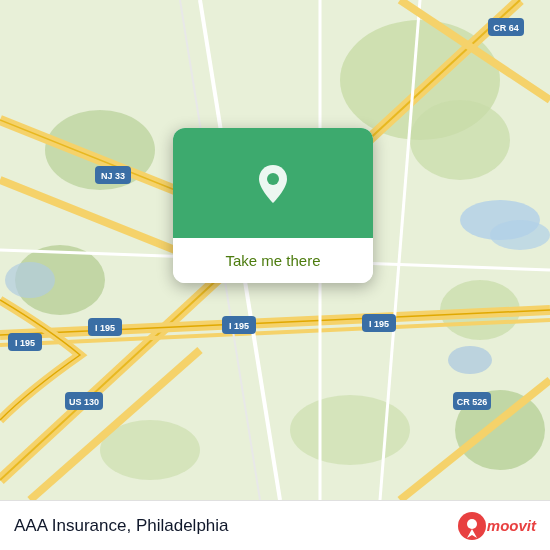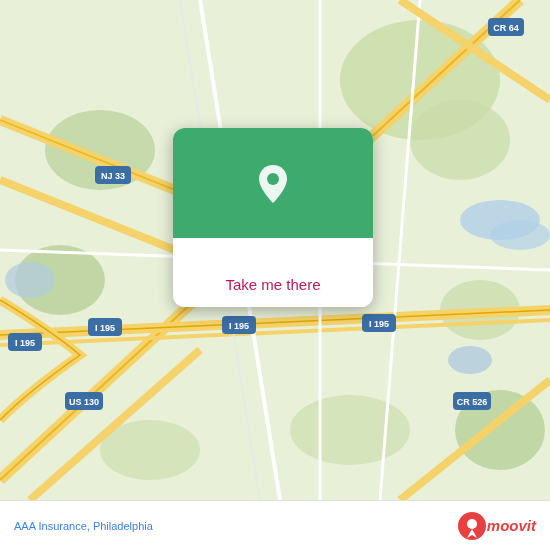--- a/index.html
+++ b/index.html
@@ -56,43 +56,42 @@
     }
 
     #popup-button {
       width: 100%;
       padding: 14px 0;
       background: white;
       border: none;
       cursor: pointer;
       font-size: 15px;
       font-weight: 500;
-      color: #be185d;
+      color: #4d7c0f;
       text-align: center;
       display: flex;
       align-items: center;
       justify-content: center;
-      margin-top: 24px;
     }
 
     
     #footer-bar {
       width: 550px;
       height: 50px;
       background: white;
       display: flex;
       align-items: center;
       justify-content: space-between;
       padding: 0 14px;
       border-top: 1px solid #e0e0e0;
     }
 
     #footer-location {
-      font-size: 11px;
-      color: #3b82f6;
+      font-size: 17px;
+      color: #0f172a;
     }
 
     #moovit-logo {
       display: flex;
       align-items: center;
       gap: 1px;
     }
 
     #moovit-icon {
       width: 28px;

